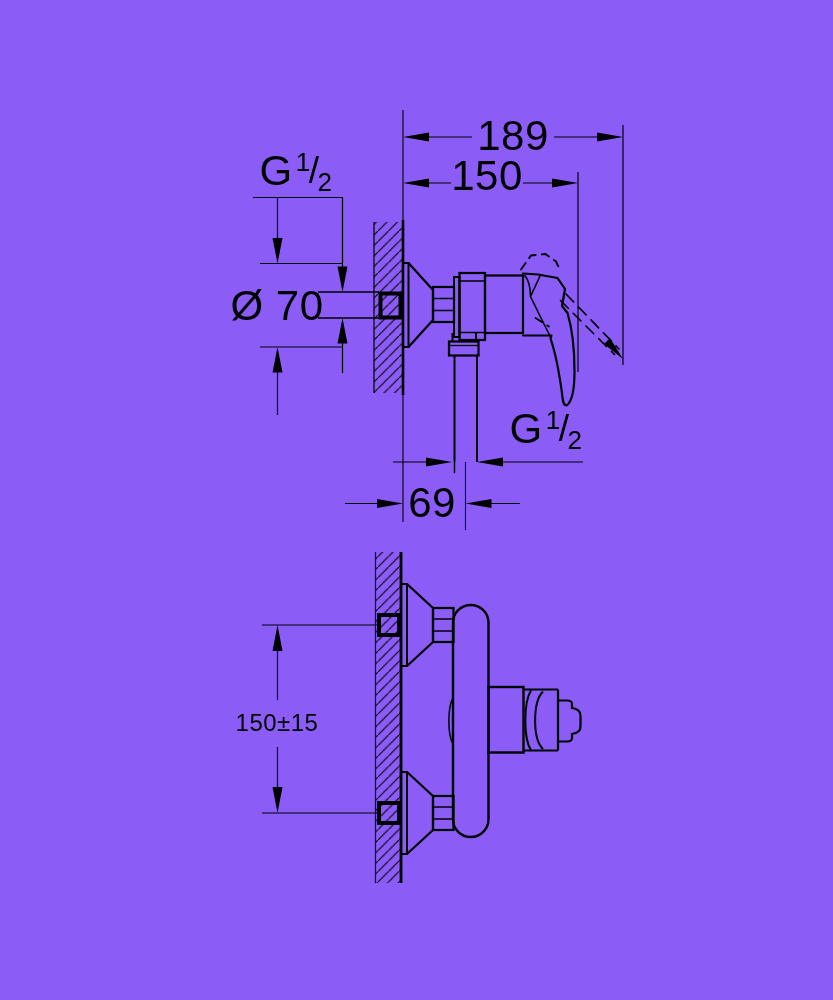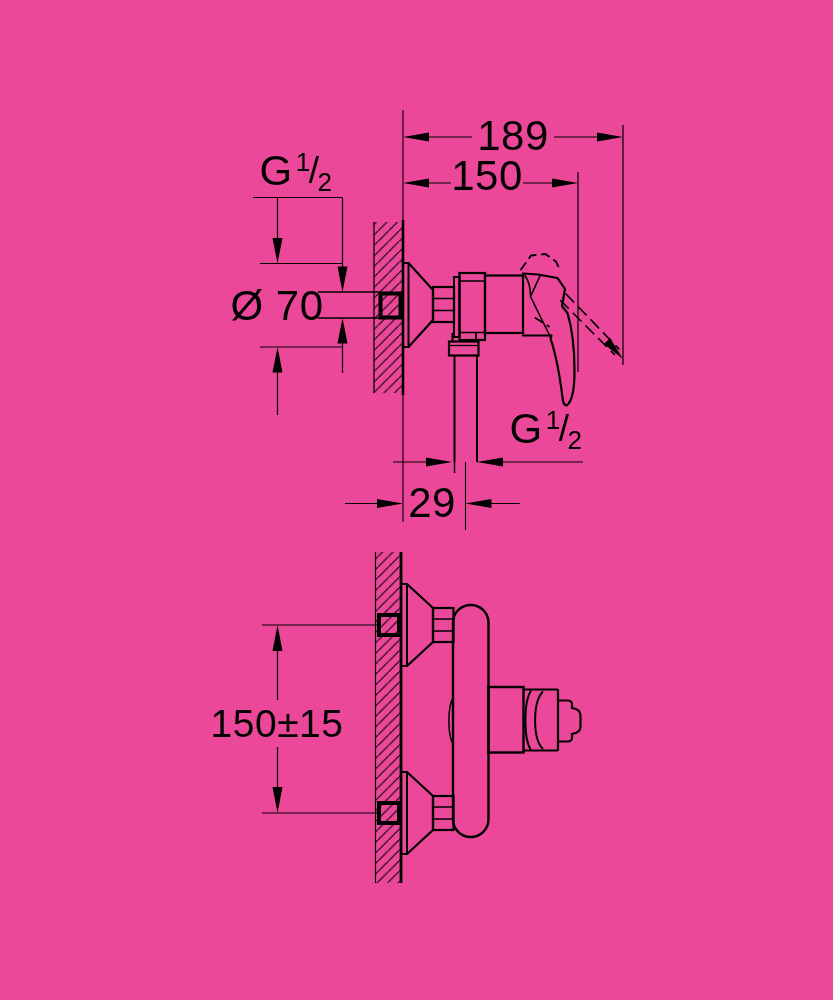--- a/index.html
+++ b/index.html
@@ -1,34 +1,34 @@
 <!DOCTYPE html>
 <html><head>
 <meta charset="utf-8">
 <style>
   html,body{margin:0;padding:0;background:#fff;}
   .canvas{
     position:relative;
     width:833px;height:1000px;
-    background:#ec4899;
+    background:#8b5cf6;
     font-family:"Liberation Sans", sans-serif;
     overflow:hidden;
   }
   .canvas svg{position:absolute;left:0;top:0;}
   .lbl{
     position:absolute;
     transform:translate(-50%,-50%);
     color:#000;
     white-space:nowrap;
     font-family:"Liberation Sans", sans-serif;
     line-height:1;
     letter-spacing:0.5px;
   }
   .fs42{font-size:42px;}
-  .fs38{font-size:39px;}
+  .fs38{font-size:24px;}
   .gfrac .g{font-size:42px;}
   .gfrac .num{font-size:26px;vertical-align:14px;margin-left:3px;}
   .gfrac .sl{font-size:37px;vertical-align:2px;margin:0 -2px;}
   .gfrac .den{font-size:26px;vertical-align:-6px;}
 </style>
 </head>
 <body>
 
 <div class="canvas">
 
@@ -178,17 +178,17 @@
 <div class="lbl fs42" style="left:513px;top:136px;">189</div>
 
 <div class="lbl fs42" style="left:487px;top:176px;">150</div>
 
 <div class="lbl gfrac" style="left:296px;top:172px;"><span class="g">G</span><span class="num">1</span><span class="sl">/</span><span class="den">2</span></div>
 
 <div class="lbl fs42" style="left:277px;top:306px;text-align:center;">Ø 70</div>
 
 <div class="lbl gfrac" style="left:546px;top:430px;"><span class="g">G</span><span class="num">1</span><span class="sl">/</span><span class="den">2</span></div>
 
-<div class="lbl fs42" style="left:432px;top:503px;">29</div>
+<div class="lbl fs42" style="left:432px;top:503px;">69</div>
 
 <div class="lbl fs38" style="left:277px;top:723px;">150±15</div>
 
 </div>
 
 </body></html>

